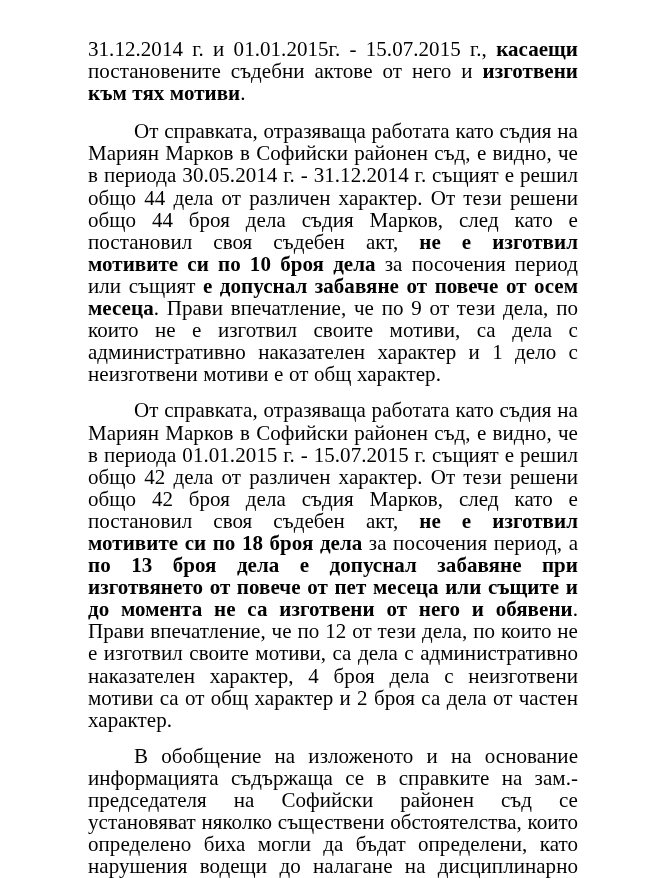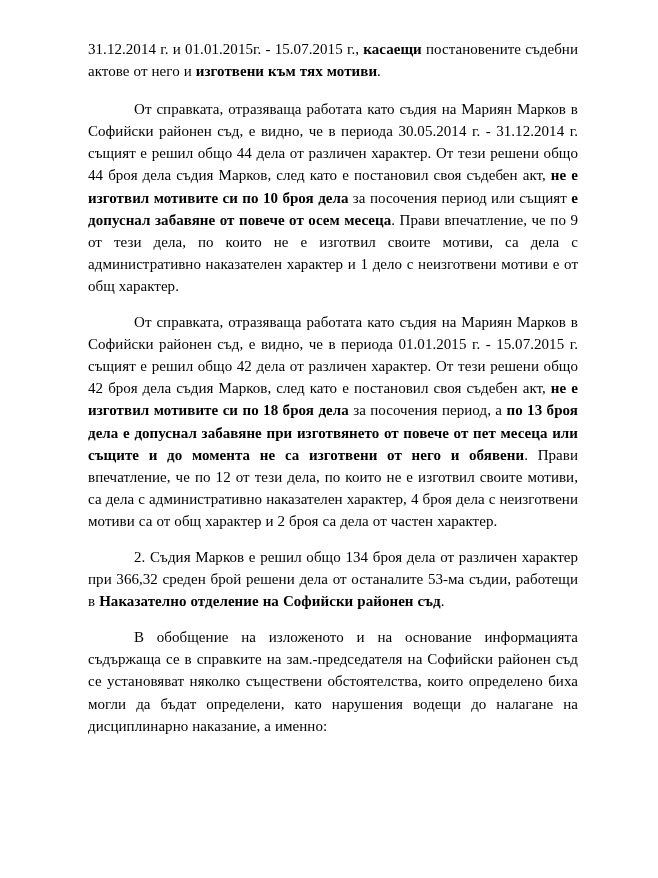--- a/index.html
+++ b/index.html
@@ -24,21 +24,21 @@
   }
   .page-body {
     position: absolute;
     left: 88px;
     top: 38px;
     width: 490px;
   }
   p.para {
     margin: 0 0 0 0;
     padding: 0;
-    font-size: 15px;
+    font-size: 21px;
     line-height: 22.1px;
     text-align: justify;
     text-justify: inter-word;
     letter-spacing: 0.05px;
     word-spacing: 0.2px;
   }
   p.para.indent {
     text-indent: 46px;
   }
   p.para.gap-s {
@@ -57,16 +57,15 @@
 </style>
 </head>
 <body>
 
 <div class="page">
   <div class="page-body" id="body-root">
 
   <p class="para"><span>31.12.2014  г.  и  01.01.2015г.  -  15.07.2015  г.,  </span><span class="b">касаещи</span><span> постановените  съдебни актове от него и </span><span class="b">изготвени към тях мотиви</span><span>.</span></p>
       <p class="para indent gap-m"><span>От  справката,  отразяваща  работата  като  съдия  на  Мариян  Марков  в Софийски районен съд, е видно, че в периода 30.05.2014 г. - 31.12.2014 г. същият е решил общо 44 дела от различен характер. От тези решени общо 44 броя дела съдия Марков, след като е постановил своя съдебен акт, </span><span class="b">не е изготвил мотивите си по 10 броя дела</span><span> за посочения период или същият </span><span class="b">е допуснал забавяне от повече от осем месеца</span><span>. Прави впечатление, че по 9 от тези дела, по които не е изготвил своите мотиви, са дела с административно наказателен характер и 1 дело с неизготвени мотиви е от общ характер.</span></p>
       <p class="para indent gap-s"><span>От  справката,  отразяваща  работата  като  съдия  на  Мариян  Марков  в Софийски районен съд, е видно, че в периода 01.01.2015 г. - 15.07.2015 г. същият е решил общо 42 дела от различен характер. От тези решени общо 42 броя дела съдия Марков, след като е постановил своя съдебен акт, </span><span class="b">не е изготвил мотивите си по 18 броя дела</span><span> за посочения период, а </span><span class="b">по 13 броя дела е допуснал забавяне при изготвянето от повече от пет месеца или същите и до момента не са изготвени от него и обявени</span><span>. Прави впечатление, че по 12 от тези дела, по които не е изготвил своите мотиви, са дела с административно наказателен характер, 4 броя дела с неизготвени мотиви са от общ характер и 2 броя са дела от частен характер.</span></p>
-      <p class="para indent gap-s"><span>2. Съдия Марков е решил общо 134 броя дела от различен характер при 366,32  среден  брой  решени  дела  от  останалите  53-ма  съдии,  работещи  в </span><span class="b">Наказателно отделение на Софийски районен съд</span><span>.</span></p>
       <p class="para indent gap-s"><span>В обобщение на изложеното и на основание информацията съдържаща се в  справките  на  зам.-председателя  на  Софийски  районен  съд  се  установяват няколко  съществени  обстоятелства,  които  определено  биха  могли  да  бъдат определени, като нарушения водещи до налагане на дисциплинарно наказание, а именно:</span></p>
     </div>
 </div>
 
 </body></html>

